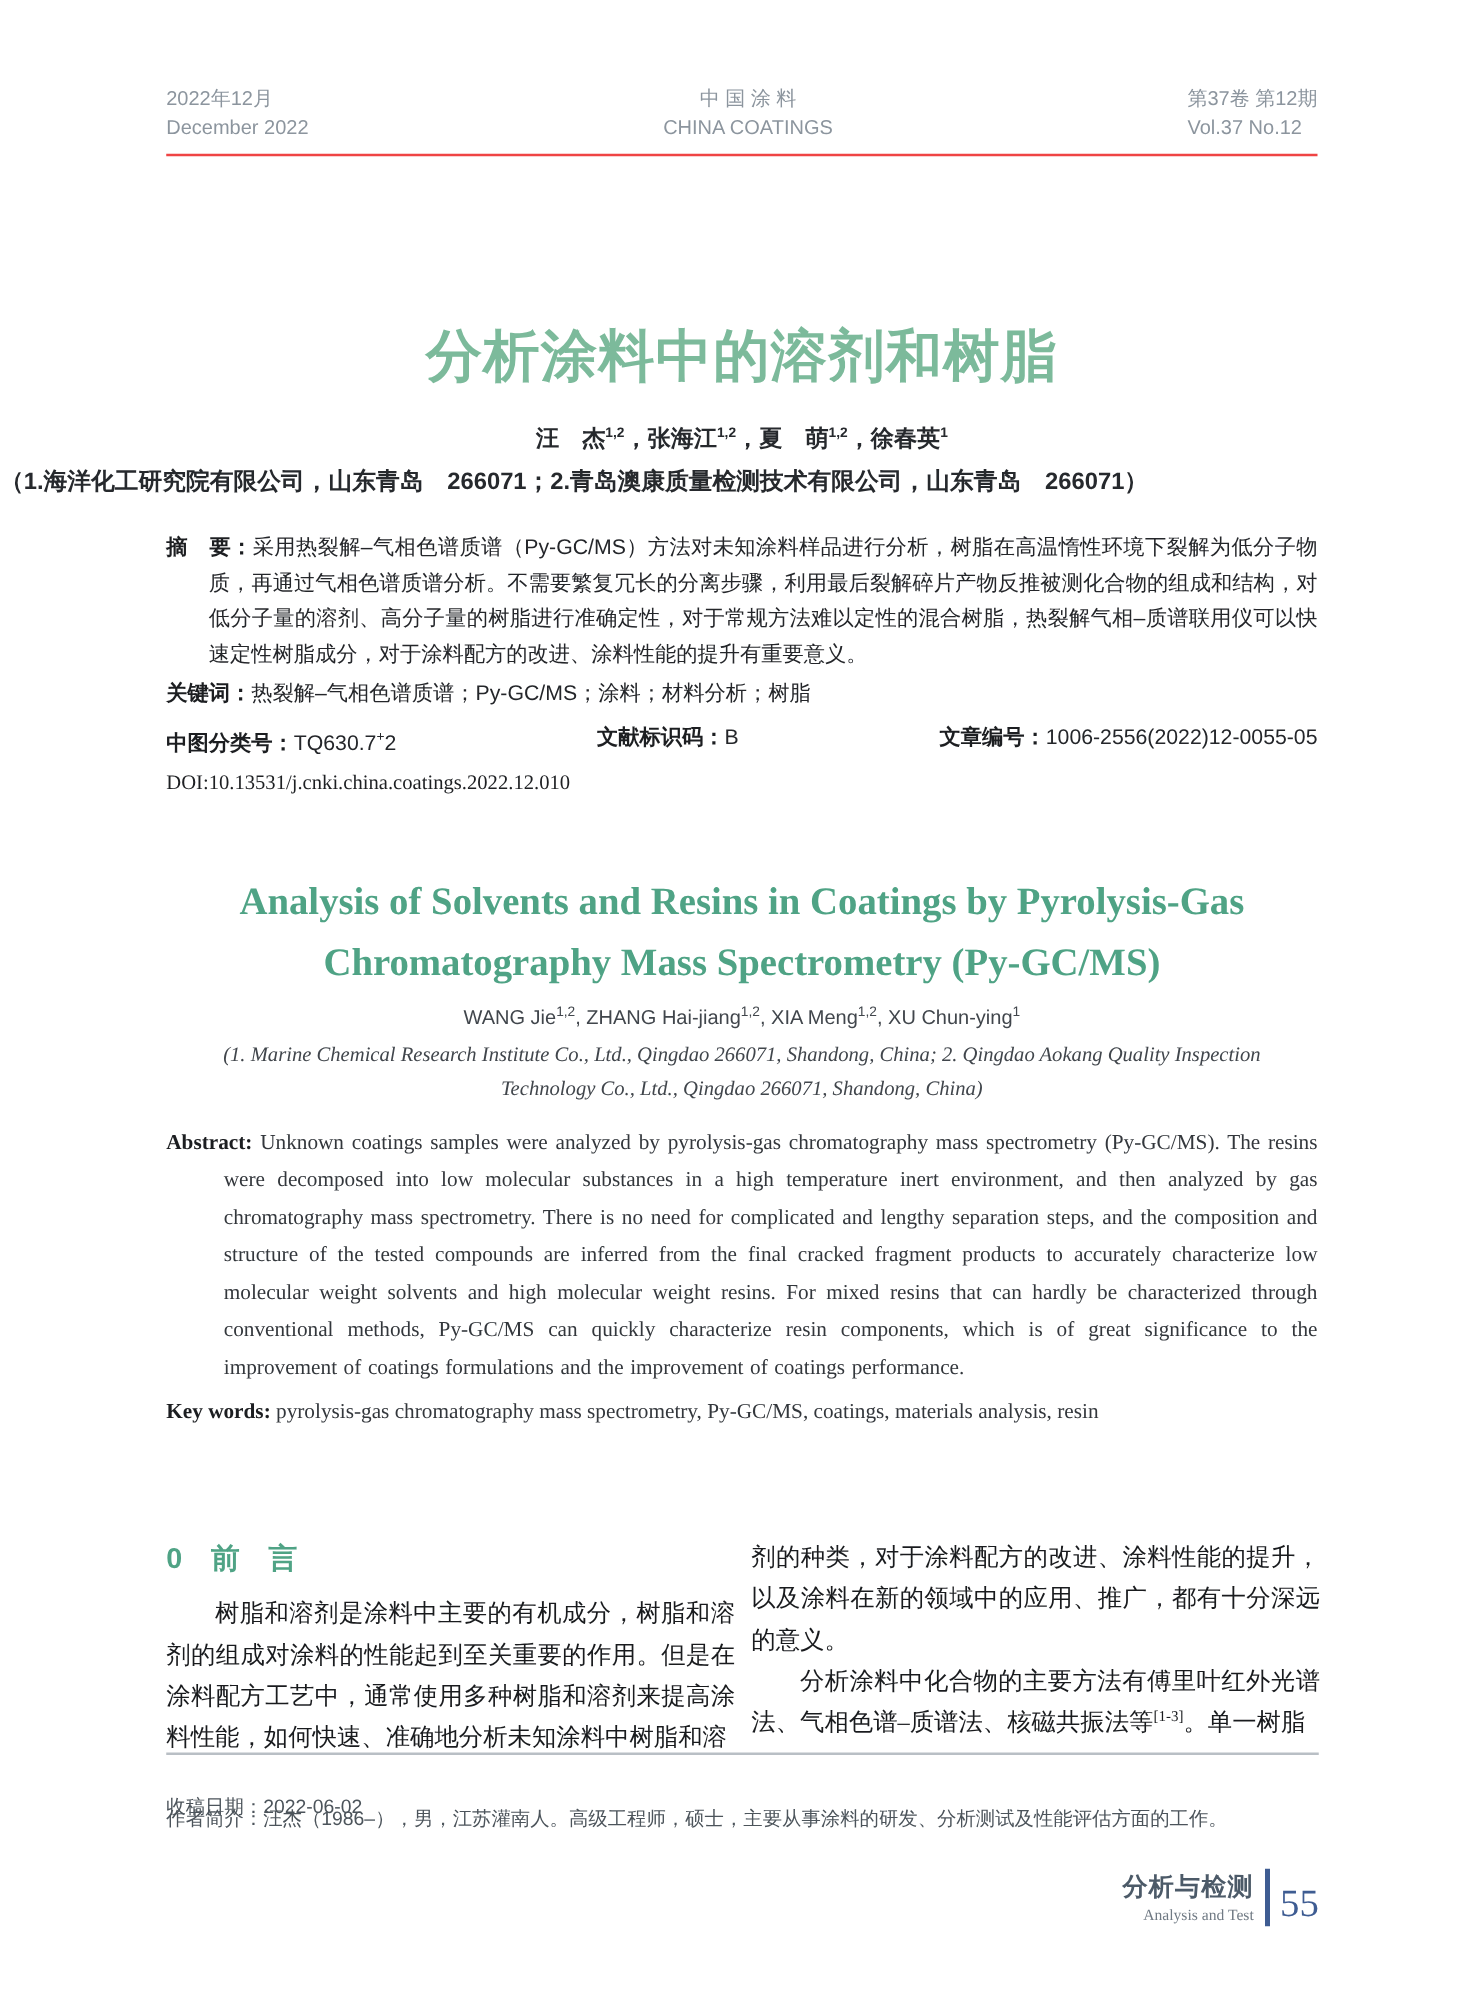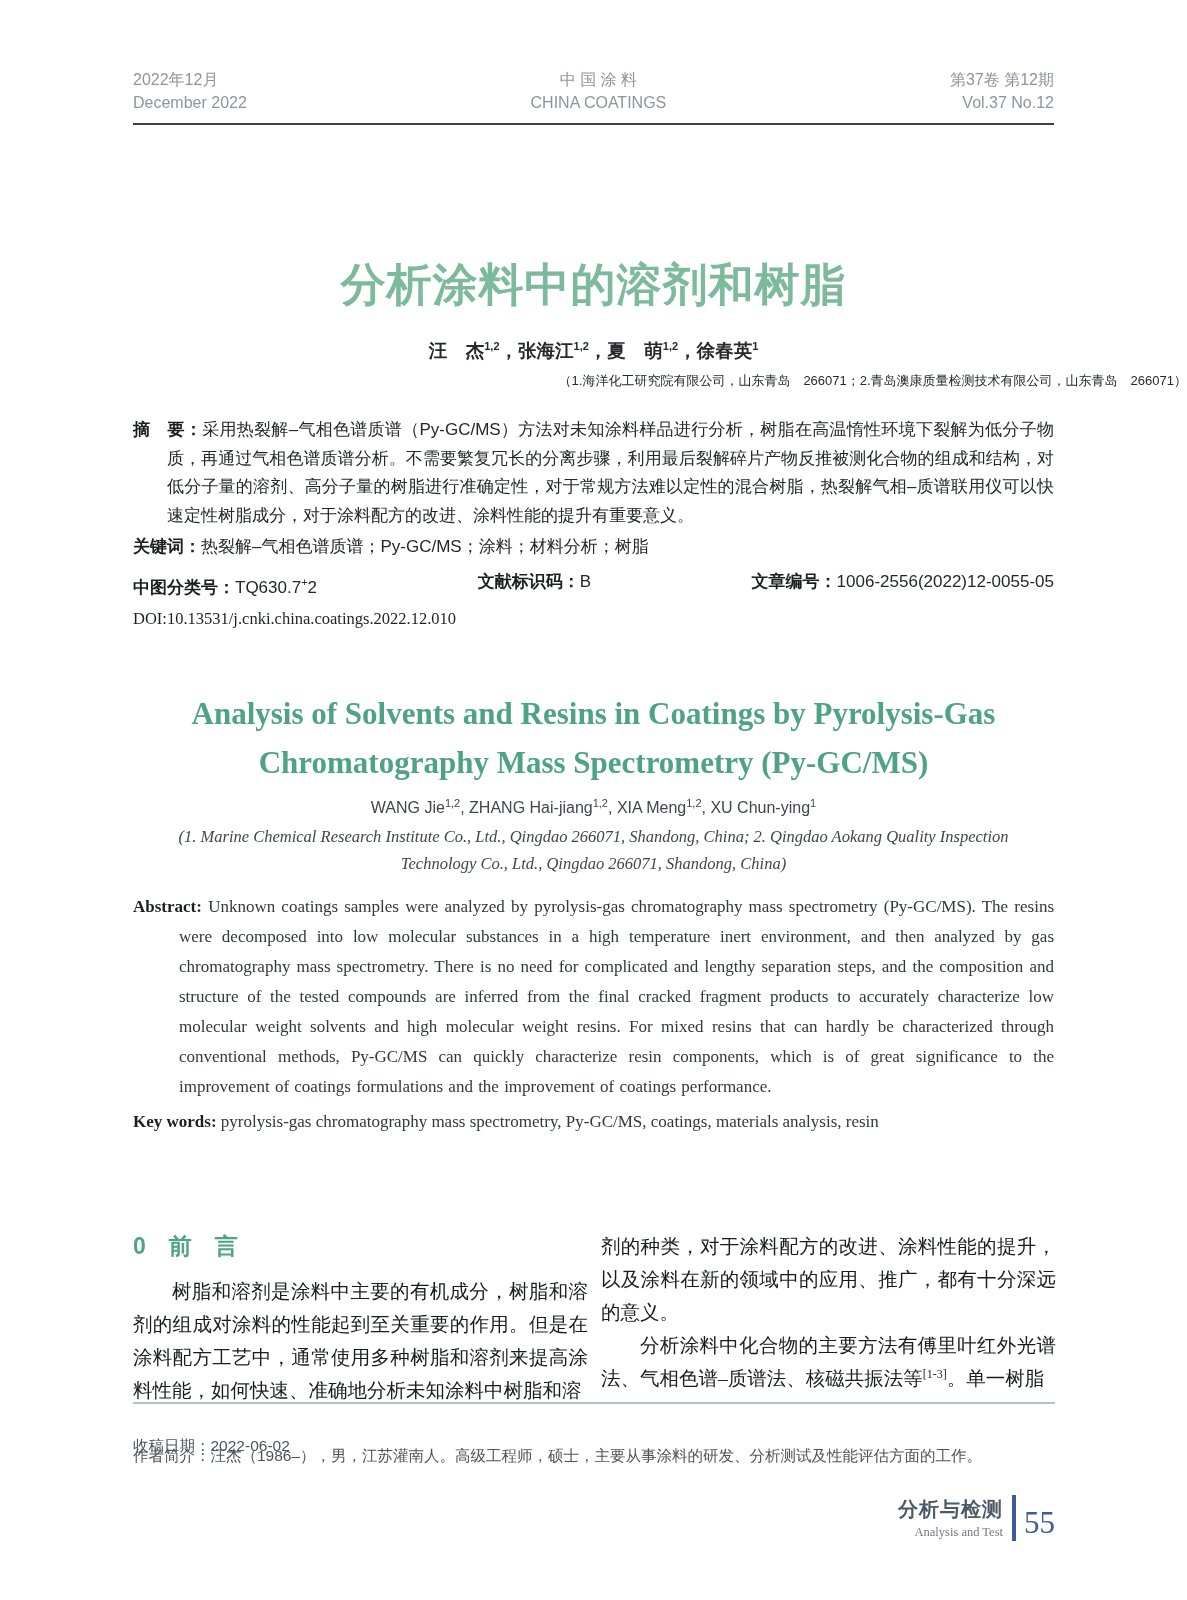--- a/index.html
+++ b/index.html
@@ -5,34 +5,34 @@
 <style>
   html,body{margin:0;padding:0;background:#ffffff;}
   .page{
     position:relative;width:1187px;height:1600px;background:#ffffff;
     overflow:hidden;color:#24262a;margin:0 auto;
     font-family:"Liberation Sans",sans-serif;
   }
   
   .hdr{
     display:flex;justify-content:space-between;align-items:flex-end;
-    margin:68px 133px 0;padding-bottom:9px;border-bottom:2px solid #404040;
+    margin:68px 133px 0;padding-bottom:9px;border-bottom:2px solid #ef4444;
     color:#8c959e;font-size:16px;line-height:23px;
   }
   .hdr-col.center{text-align:center;}
-  .hdr-col.right{text-align:right;}
+  .hdr-col.right{text-align:left;}
   
   .title-cn{
     margin:126px 0 0;text-align:center;font-weight:bold;
     color:var(--accent-title,#7cba9b);font-size:45px;line-height:67px;letter-spacing:1px;
   }
   
   .authors-cn{margin:20px 0 0;text-align:center;font-size:18.5px;font-weight:bold;color:#26292d;}
   .authors-cn sup,.authors-en sup{font-size:11px;}
-  .affil-cn{margin:9px 0 0;text-align:right;font-size:13px;font-weight:normal;color:#26292d;}
+  .affil-cn{margin:9px 0 0;text-align:left;font-size:19px;font-weight:bold;color:#26292d;}
   
   .abs-cn{
     margin:26px 133px 0;padding-left:34px;text-indent:-34px;
     font-size:17px;line-height:28.5px;text-align:justify;color:#24262a;
   }
   .lbl{font-weight:bold;color:#1c1e21;}
   .kw-cn{margin:2px 133px 0;font-size:17px;line-height:30px;}
   .meta-row{
     display:flex;justify-content:space-between;
     margin:6px 133px 0;font-size:17px;line-height:28px;

